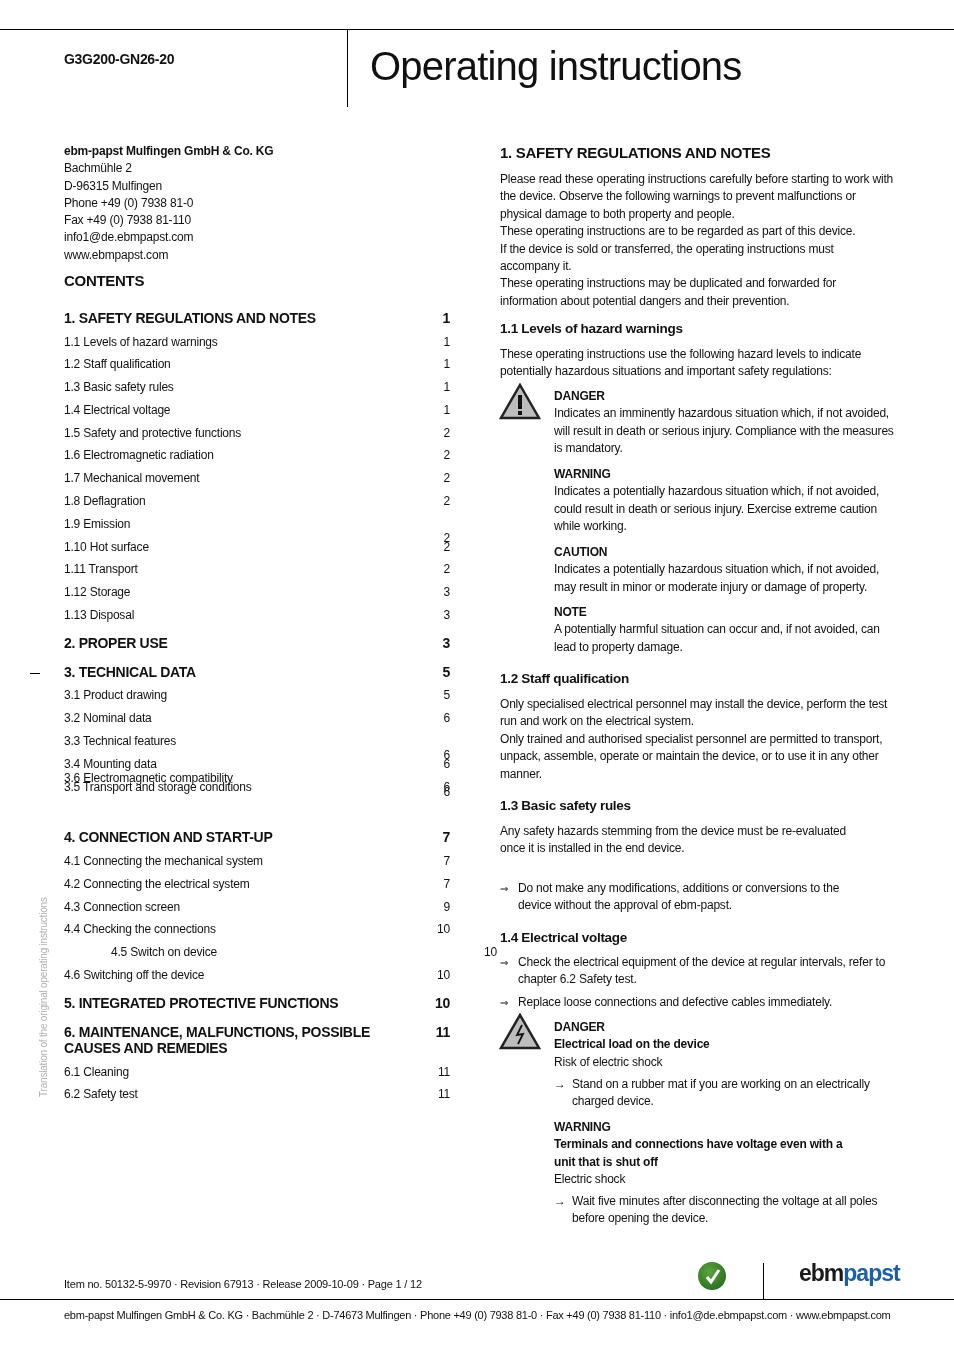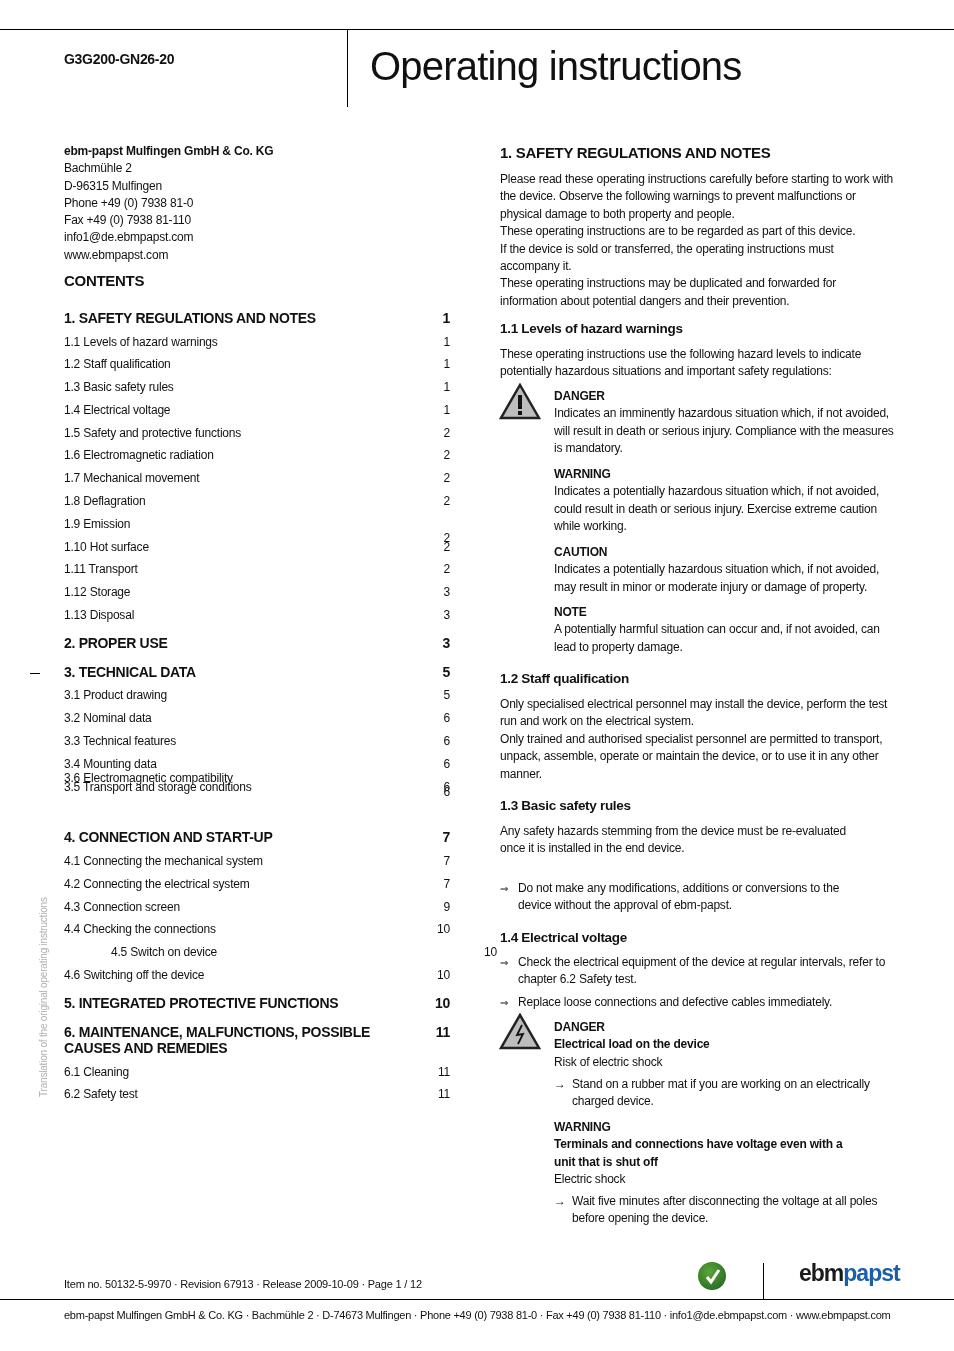--- a/index.html
+++ b/index.html
@@ -126,21 +126,21 @@
       <span class="pg">5</span>
     </div>
   <div class="toc-row" style="top:688px;">
       <span class="lbl">3.1 Product drawing</span>
       <span class="pg">5</span>
     </div>
   <div class="toc-row" style="top:711px;">
       <span class="lbl">3.2 Nominal data</span>
       <span class="pg">6</span>
     </div>
-  <div class="toc-row" style="top:734px;">
+  <div class="toc-row" style="top:734px;flex-direction:column;">
       <span class="lbl">3.3 Technical features</span>
       <span class="pg">6</span>
     </div>
   <div class="toc-row" style="top:757px;">
       <span class="lbl">3.4 Mounting data</span>
       <span class="pg">6</span>
     </div>
   <div class="toc-row" style="top:780px;">
       <span class="lbl">3.5 Transport and storage conditions</span>
       <span class="pg">6</span>

